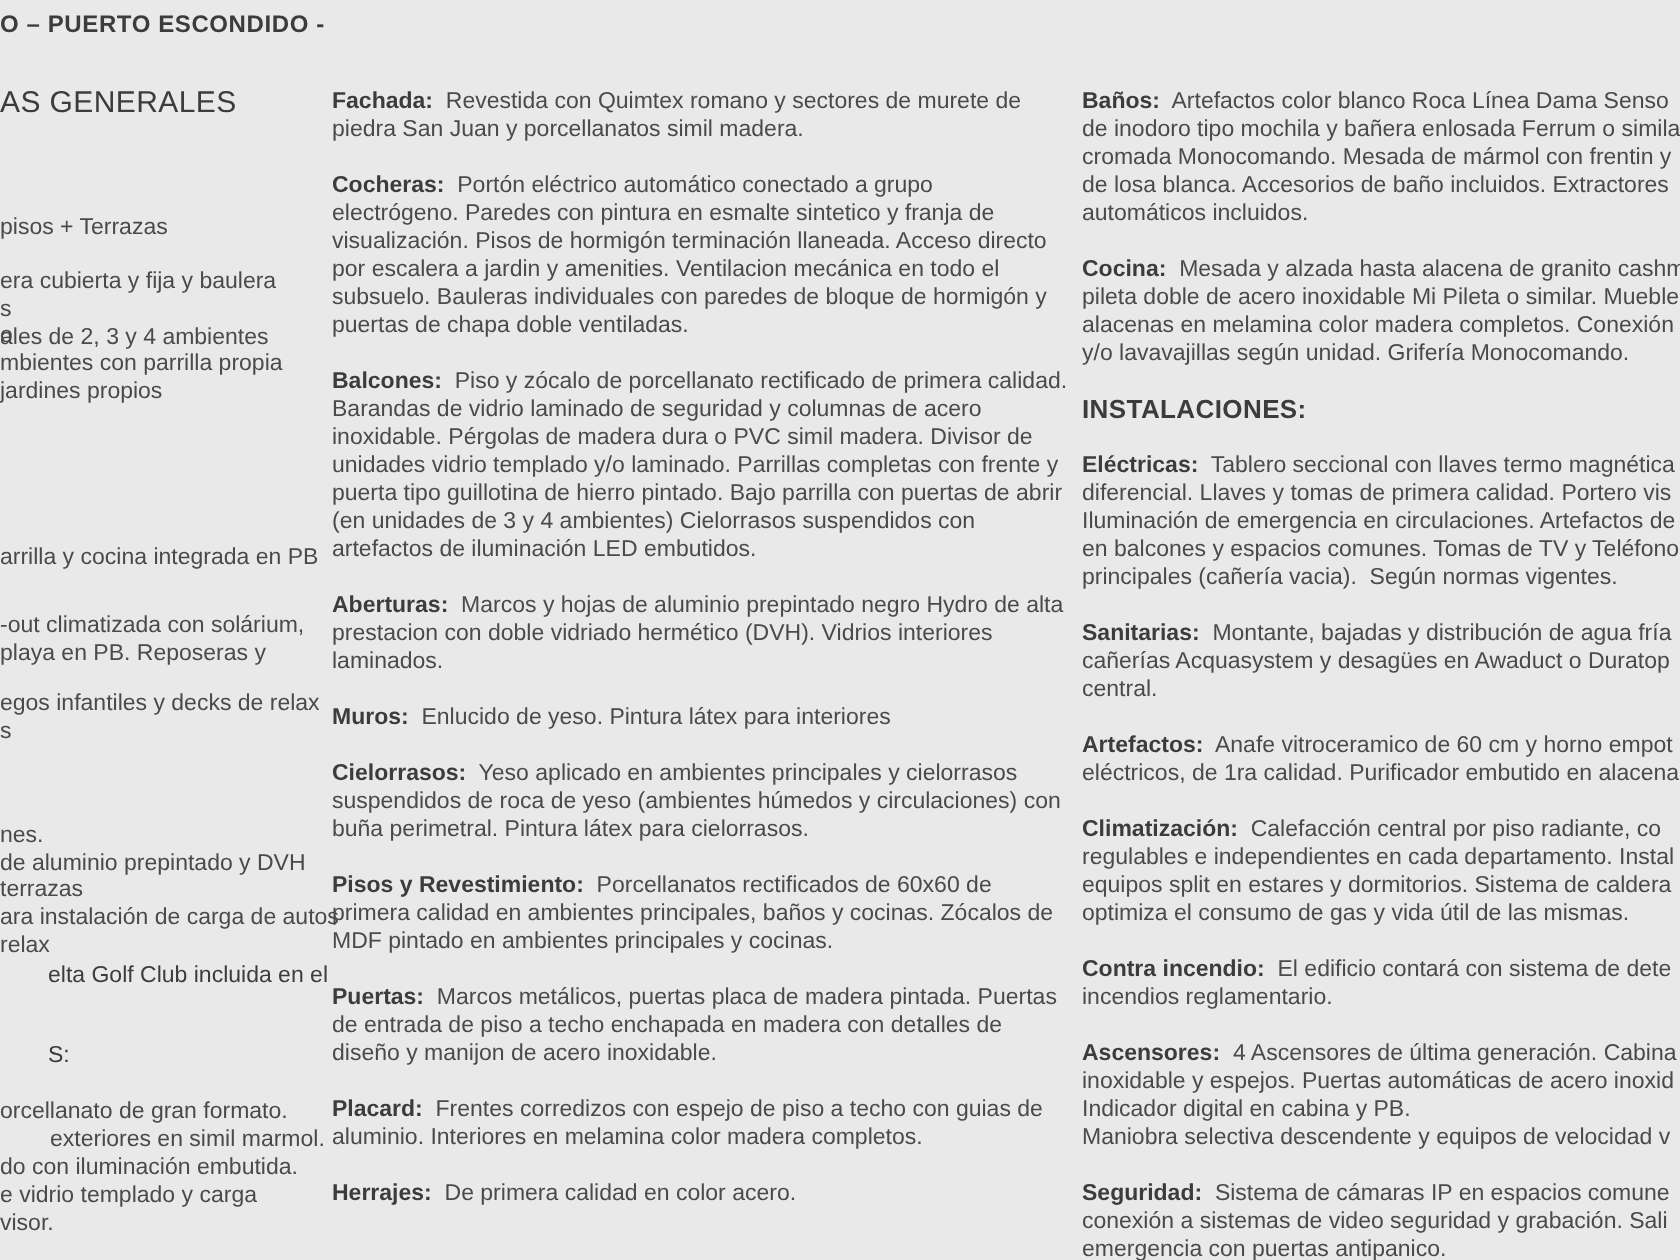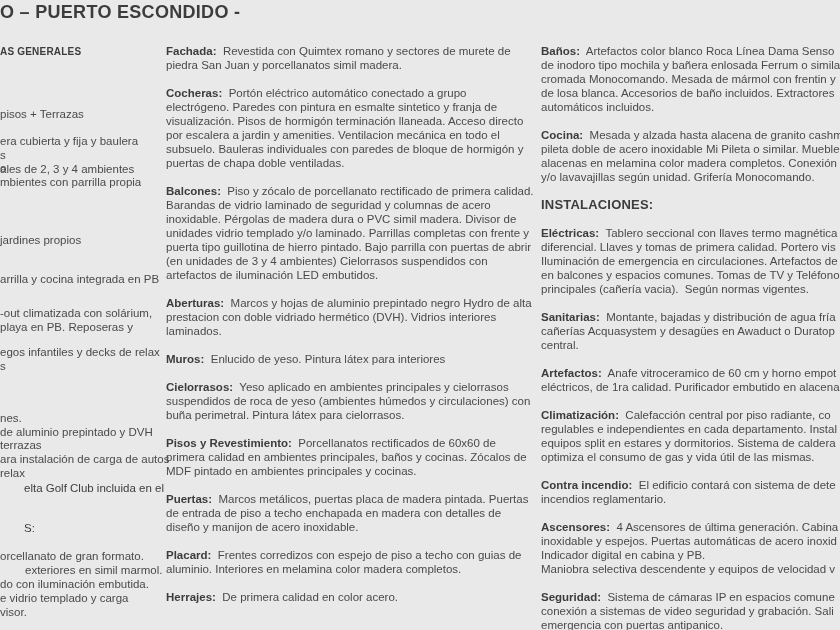--- a/index.html
+++ b/index.html
@@ -6,27 +6,27 @@
   body{
     width:840px;height:630px;overflow:hidden;position:relative;
     background:#e9e9e9;
     font-family:"Liberation Sans",sans-serif;
     color:#4a4a4a;
     font-size:11.5px;line-height:14px;
   }
   .page{position:absolute;inset:0;}
   .doc-title{
     position:absolute;left:0;top:5px;
-    font-size:18px;font-weight:bold;color:#3c3c3c;
+    font-size:12px;font-weight:bold;color:#3c3c3c;
     white-space:pre;letter-spacing:.3px;
   }
   .col-left{position:absolute;left:0;top:0;width:172px;height:630px;}
   .col-left-heading{
     position:absolute;left:0;top:45px;
-    font-size:10px;font-weight:bold;color:#3c3c3c;white-space:pre;letter-spacing:.2px;
+    font-size:15px;font-weight:normal;color:#3c3c3c;white-space:pre;letter-spacing:.2px;
   }
   .lline{position:absolute;left:0;white-space:pre;}
   .lline.bold{font-weight:normal;color:#3c3c3c;padding-left:24px;}
   .col-mid{position:absolute;left:166px;top:44px;width:360px;}
   .col-right{position:absolute;left:541px;top:44px;width:310px;}
   .sect-group{display:flow-root;}
   .section{margin:0 0 14px 0;white-space:pre;}
   .section b{color:#3c3c3c;}
   .col-heading{
     margin:0 0 14px 0;white-space:pre;
@@ -42,21 +42,21 @@
 
   <div class="col-left">
     <div class="col-left-heading">AS GENERALES</div>
     <div>
         <div class="lline" style="top: 107px;">pisos + Terrazas</div>
         <div class="lline" style="top: 121px; margin-top: 41px;">ales de 2, 3 y 4 ambientes</div>
         <div class="lline" style="top: 134px;">era cubierta y fija y baulera</div>
         <div class="lline" style="top: 148px;">s</div>
         <div class="lline" style="top: 161px;">o</div>
         <div class="lline" style="top: 175px;">mbientes con parrilla propia</div>
-        <div class="lline" style="top: 189px; margin-top: 44px;">jardines propios</div>
+        <div class="lline" style="top: 189px;">jardines propios</div>
         <div class="lline" style="top: 272px;">arrilla y cocina integrada en PB</div>
         <div class="lline" style="top: 306px;">-out climatizada con solárium,</div>
         <div class="lline" style="top: 320px;">playa en PB. Reposeras y</div>
         <div class="lline" style="top: 345px;">egos infantiles y decks de relax</div>
         <div class="lline" style="top: 359px;">s</div>
         <div class="lline" style="top: 411px;">nes.</div>
         <div class="lline" style="top: 425px;">de aluminio prepintado y DVH</div>
         <div class="lline" style="top: 438px;">terrazas</div>
         <div class="lline" style="top: 452px;">ara instalación de carga de autos</div>
         <div class="lline" style="top: 466px;">relax</div>

